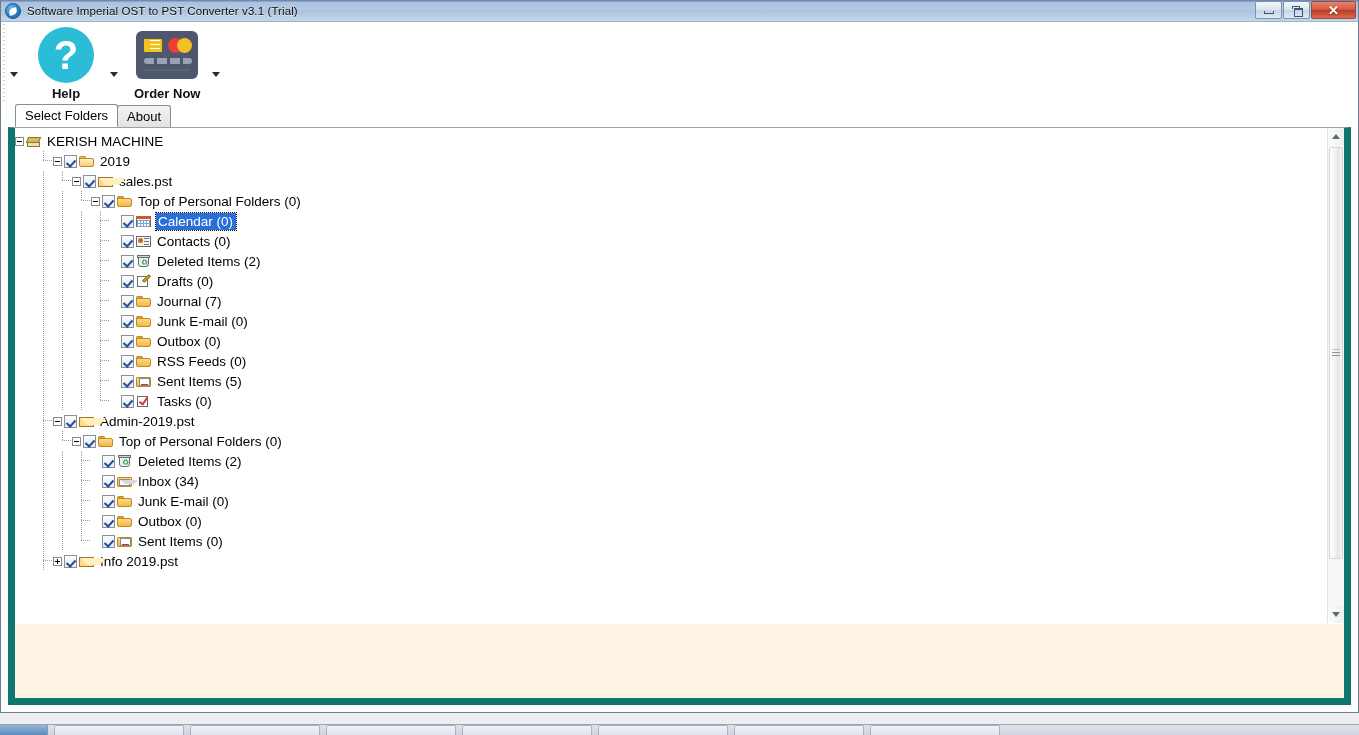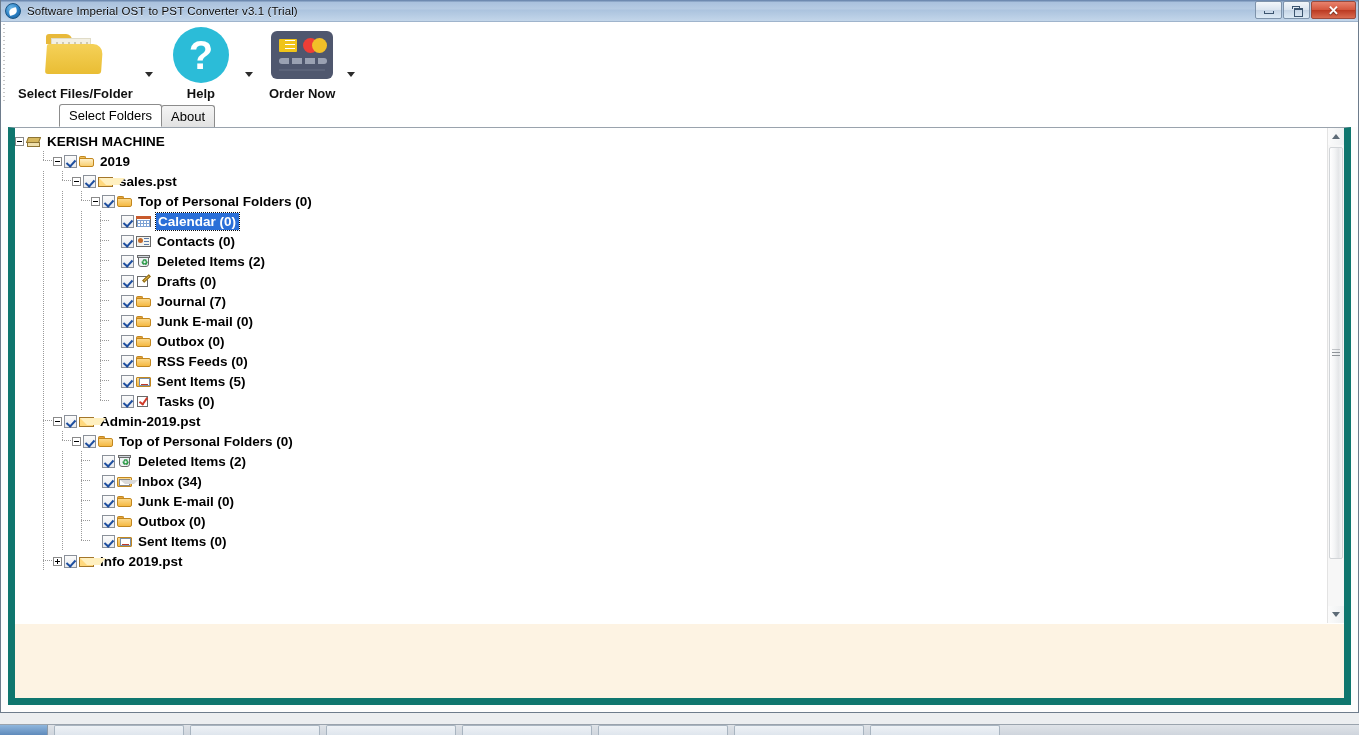--- a/index.html
+++ b/index.html
@@ -287,35 +287,33 @@
     background: linear-gradient(to bottom, #f4f4f4, #e2e2e2);
     cursor: pointer;
     position: relative;
     margin-right: -1px;
   }
   .tab.active {
     background: #ffffff;
     height: 23px;
     z-index: 3;
     border-bottom: 1px solid #ffffff;
-    margin-left: 44px;
   }
 
   
   .tabpanel {
     flex: 1 1 auto;
     margin: 0 7px 7px 7px;
     border: 7px solid #0f766e;
     border-top: 1px solid #9aa3ad;
     background: #ffffff;
     display: flex;
     flex-direction: column;
     overflow: hidden;
     position: relative;
-    font-weight: bold;
   }
   .tree-wrap {
     flex: 1 1 auto;
     display: flex;
     min-height: 0;
     position: relative;
     overflow: hidden;
   }
   .tree {
     flex: 1 1 auto;
@@ -536,30 +534,20 @@
         <div class="win-btn close">
           <div class="glyph-close">✕</div>
         </div>
       </div>
     </div>
 
     <div class="toolbar">
       <div class="grip"></div>
 
       <div class="tb-item">
-        <div class="tb-button">
-          <div class="tb-icon-box">
-            <div class="ic-folder">
-              <div class="back"></div>
-                <div class="paper"></div>
-                <div class="front"></div>
-            </div>
-          </div>
-          <div class="tb-label">Select Files/Folder</div>
-        </div>
         <div class="tb-arrow"></div>
       </div>
 
 
       <div class="tb-item">
         <div class="tb-button">
           <div class="tb-icon-box">
             <div class="ic-help">
                 <div class="circ"></div>
                 <div class="q">?</div>

